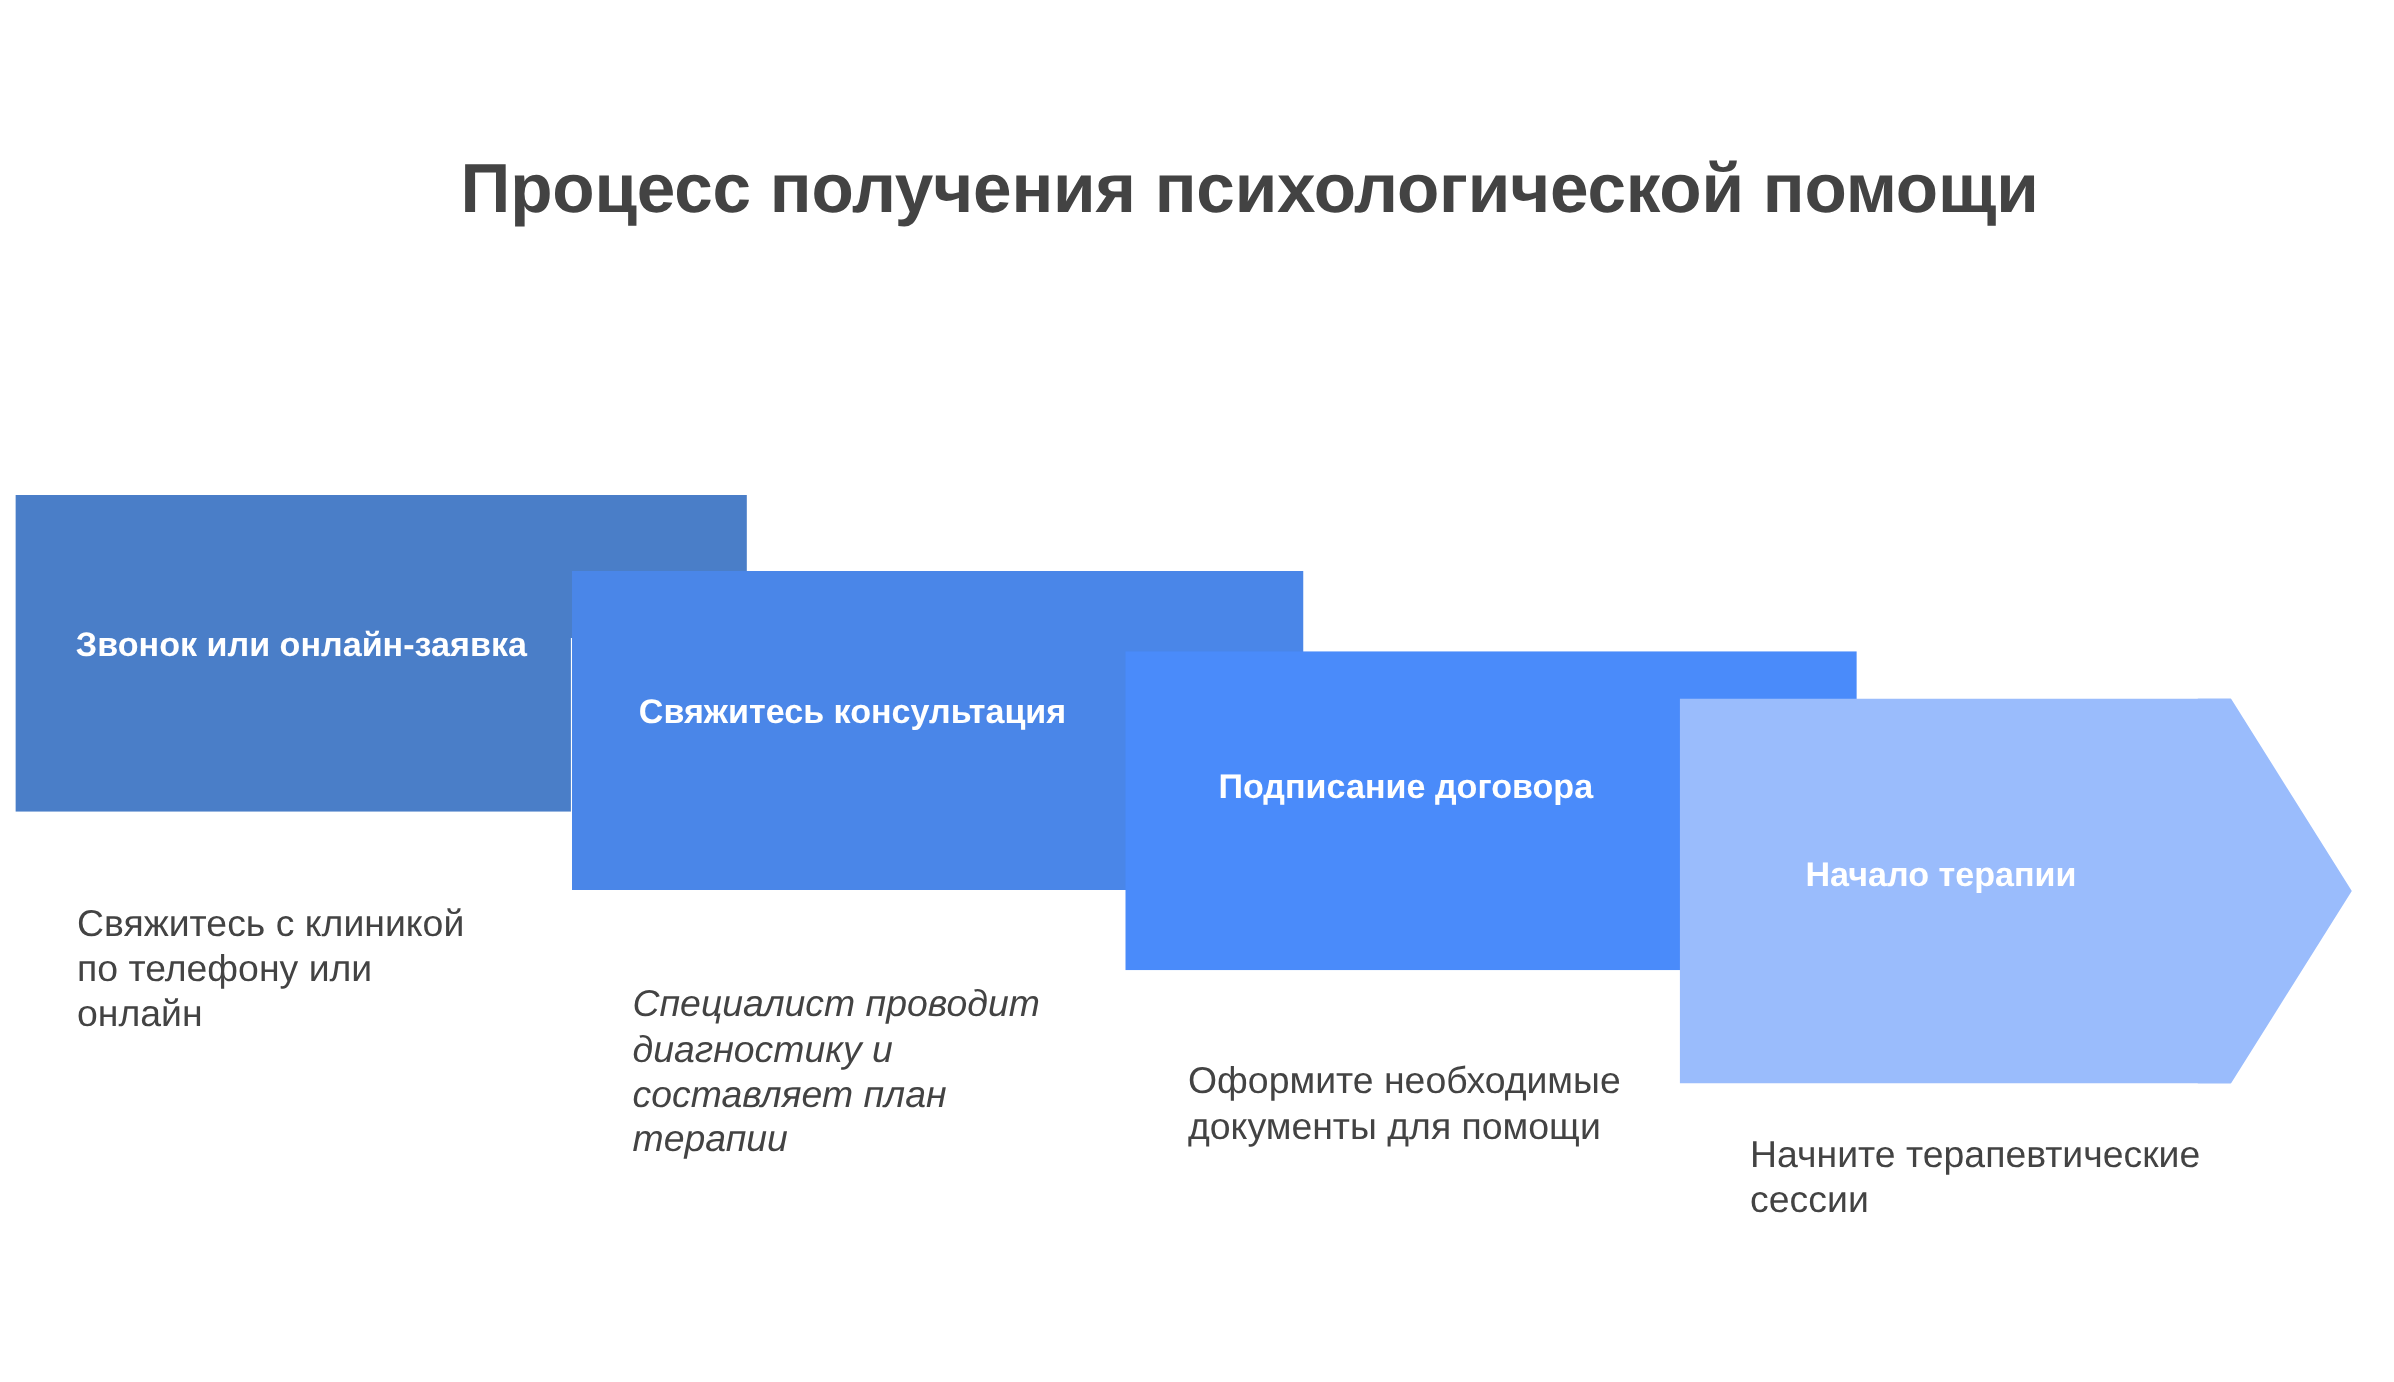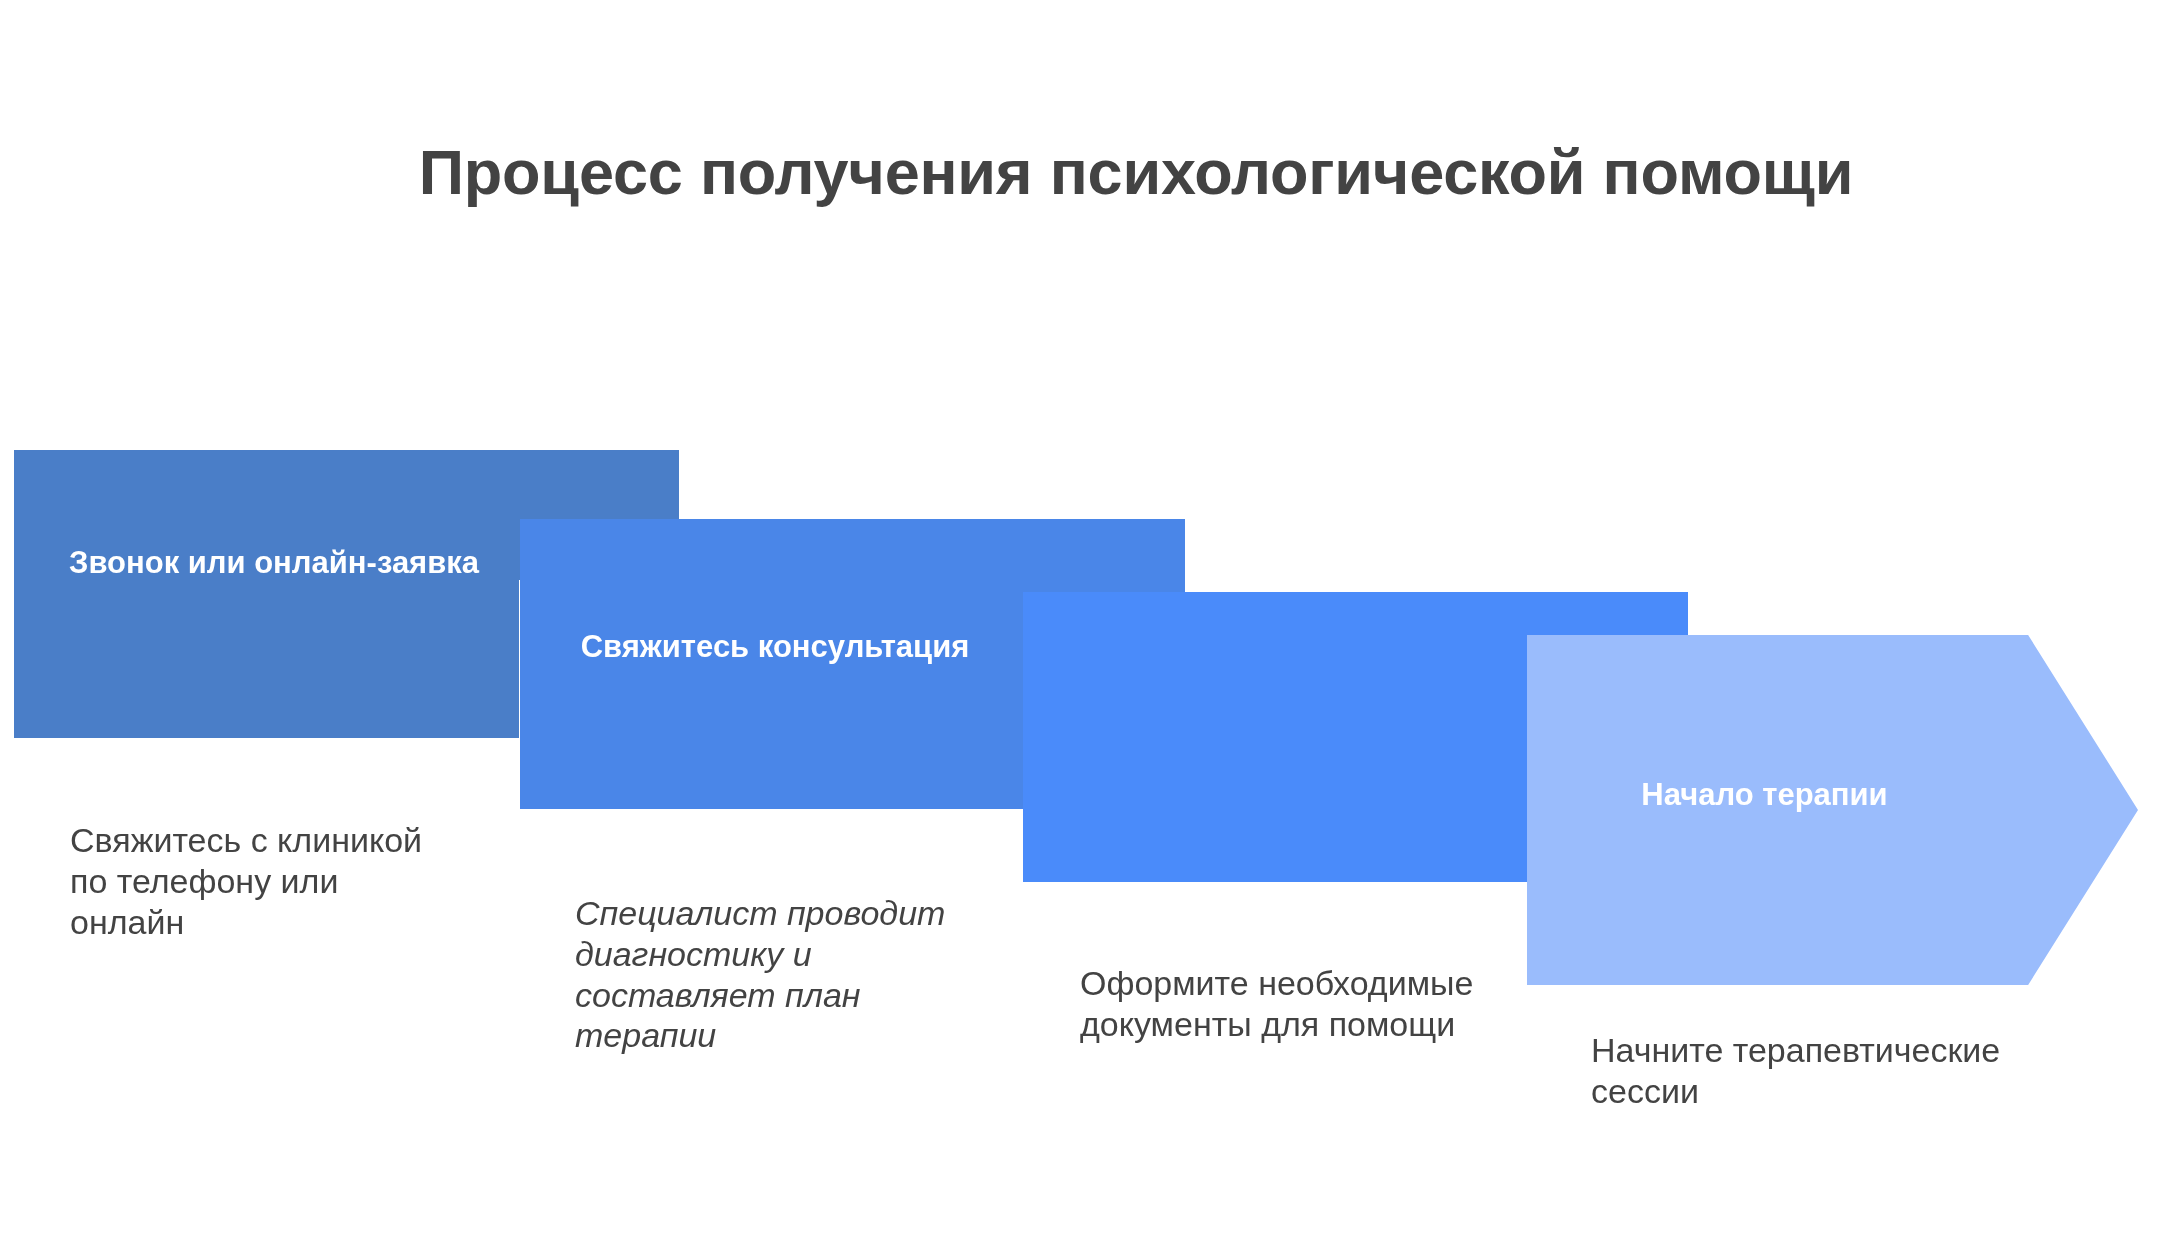--- a/index.html
+++ b/index.html
@@ -71,21 +71,21 @@
     line-height: 1.2;
     font-weight: normal;
   }
 
   
   #step-1 { left: 14px;   top: 450px;  width: 665px;  height: 288px; }
   #step-2 { left: 520px;  top: 519px;  width: 665px;  height: 290px; }
   #step-3 { left: 1023px; top: 592px;  width: 665px;  height: 290px; }
   #step-4 { left: 1527px; top: 635px;  width: 620px;  height: 350px; }
 
-  #label-1 { left: 14px;   top: 508px;  width: 520px; height: 110px; }
+  #label-1 { left: 14px;   top: 531px;  width: 520px; height: 110px; }
   #label-2 { left: 520px;  top: 592px;  width: 510px; height: 110px; }
   #label-3 { left: 1023px; top: 660px;  width: 510px; height: 110px; }
   #label-4 { left: 1527px; top: 765px;  width: 475px; height: 60px;  }
 
   
   #caption-1 { left: 70px;   top: 820px;  width: 370px; }
   #caption-2 { left: 575px;  top: 893px;  width: 390px; font-style: italic; }
   #caption-3 { left: 1080px; top: 963px;  width: 400px; }
   #caption-4 { left: 1591px; top: 1030px; width: 410px; }
 </style>
@@ -115,20 +115,21 @@
   </div>
   <div class="step-label" id="label-2">Свяжитесь консультация</div>
 
   <div class="step" id="step-3">
     <div class="step-shape">
       <svg viewBox="0 0 665 290" preserveAspectRatio="none" aria-hidden="true">
         <path d="M 0 0 L 665 0 L 665 130 L 505 130 L 505 290 L 0 290 Z" fill="#4A8BFA"></path>
       </svg>
     </div>
   </div>
+  <div class="step-label" id="label-3">Подписание договора</div>
 
   <div class="step" id="step-4">
     <div class="step-shape">
       <svg viewBox="0 0 620 350" preserveAspectRatio="none" aria-hidden="true">
         <path d="M 0 0
                  L 470 0
                  L 470 -0
                  L 470 0
                  L 470 0
                  L 470 0

